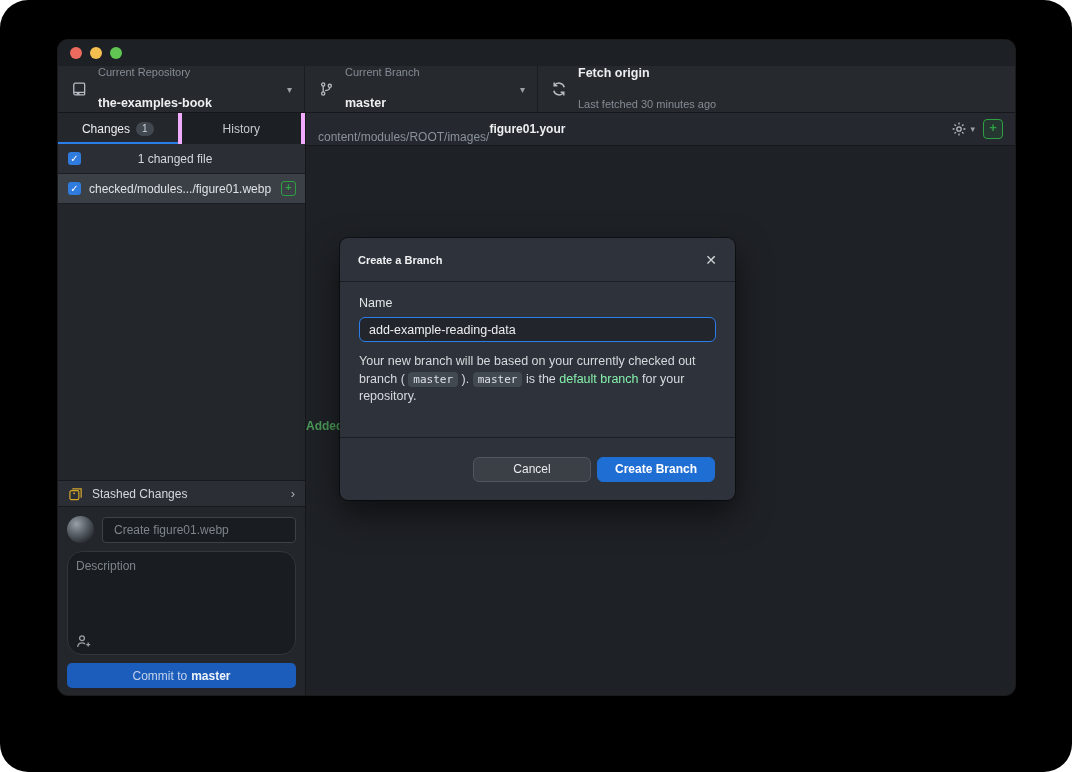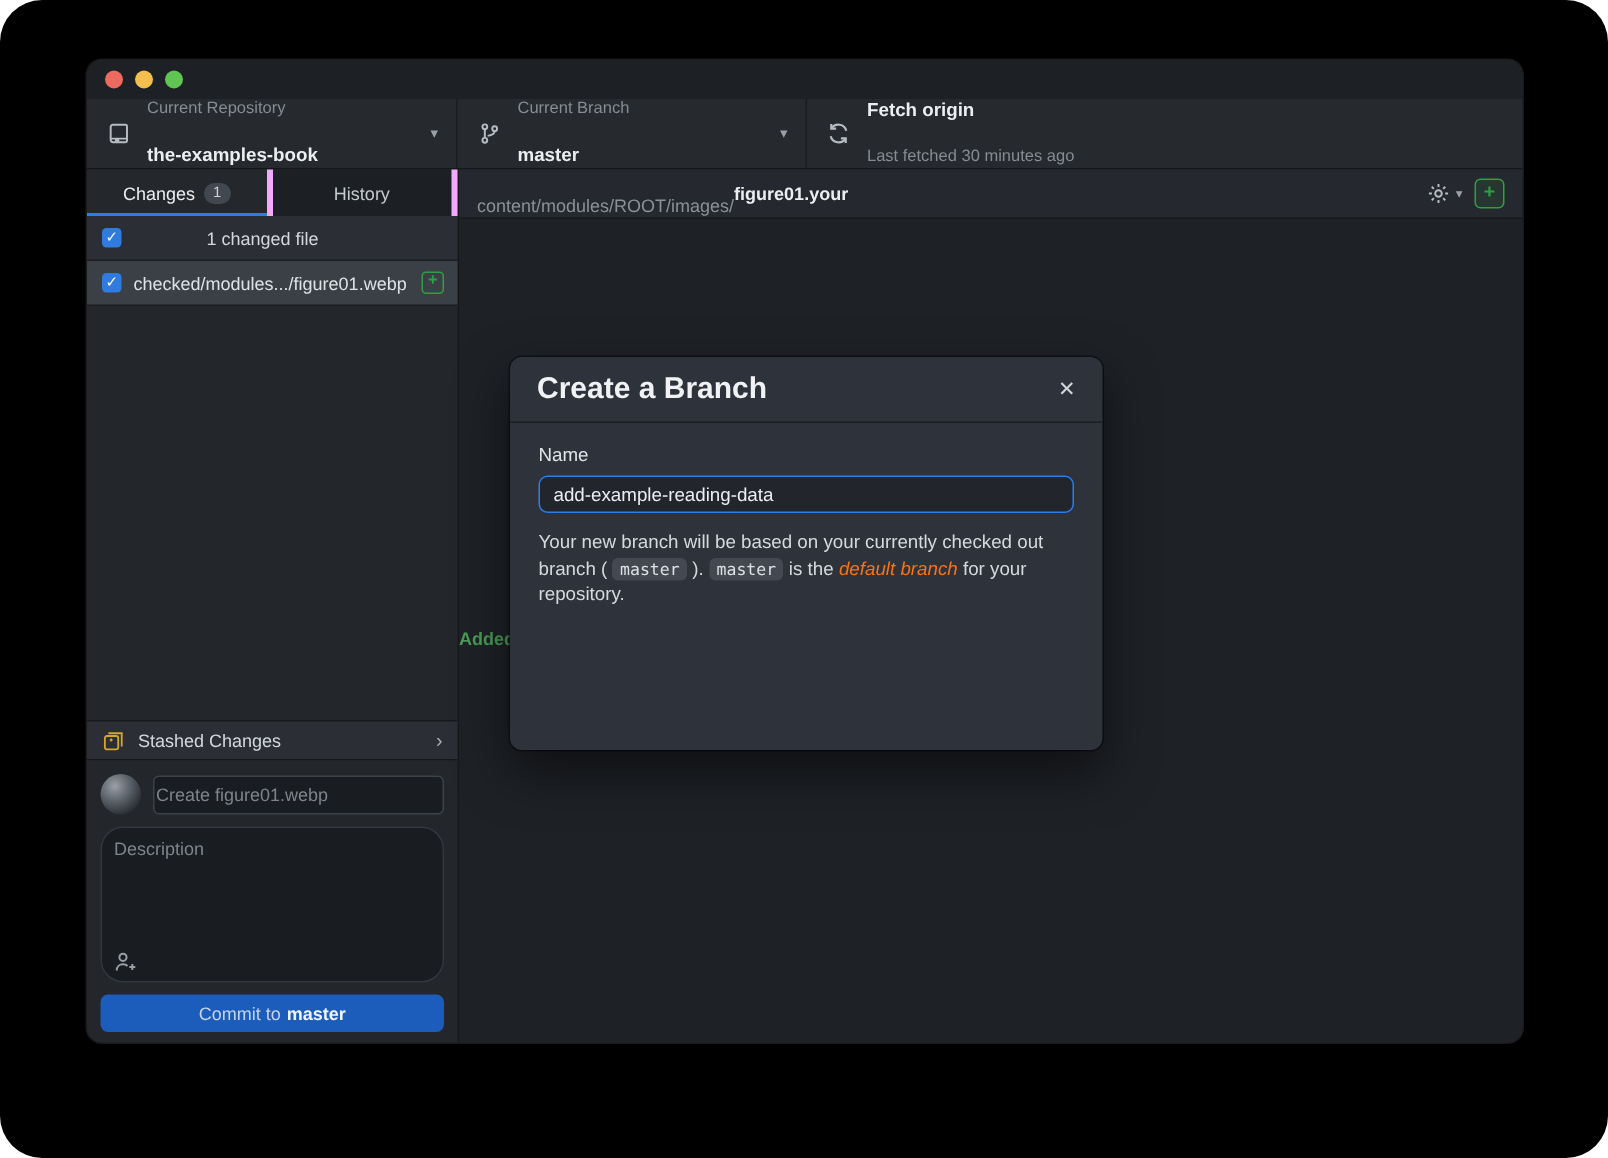--- a/index.html
+++ b/index.html
@@ -35,21 +35,21 @@
   .row-changed .label-center{flex:1;text-align:center;color:#d4d8dc;padding-right:44px;}
   .file-path{color:#dfe2e5;white-space:nowrap;overflow:hidden;flex:1;}
   .status-added-sq{width:13px;height:13px;border:1.5px solid #2ea043;border-radius:3px;color:#2ea043;font-size:11px;line-height:11px;text-align:center;margin:0 9px 0 6px;flex:0 0 auto;font-weight:bold;}
   .sidebar-spacer{flex:1;background:#23262b;}
   .stashed{height:25px;background:#2b2f35;border-top:1px solid #17191d;border-bottom:1px solid #17191d;display:flex;align-items:center;padding:0 10px;flex:0 0 auto;color:#d4d8dc;}
   .stashed .chev{margin-left:auto;color:#aab0b6;font-size:13px;}
   .stash-icon{margin-right:8px;display:flex;}
   .commit-area{flex:0 0 auto;padding:9px 9px 7px 9px;display:flex;flex-direction:column;gap:8px;background:#23262b;}
   .summary-row{display:flex;align-items:center;gap:8px;}
   .avatar{width:27px;height:27px;border-radius:50%;background:radial-gradient(circle at 35% 30%,#9aa0a6 0%,#5d646b 38%,#2c3036 75%,#15171a 100%);flex:0 0 auto;}
-  .summary-input{flex:1;height:24px;background:#191c20;border:1px solid #3c4248;border-radius:4px;color:#f0abfc;padding:0 1px;font-size:12px;font-family:inherit;outline:none;}
+  .summary-input{flex:1;height:24px;background:#191c20;border:1px solid #3c4248;border-radius:4px;color:#f0abfc;padding:0 11px;font-size:12px;font-family:inherit;outline:none;}
   .summary-input::placeholder{color:#7d848c;}
   .desc-box{position:relative;height:102px;background:#191c20;border:1px solid #32373d;border-radius:15px;}
   .desc-input{width:100%;height:78px;background:transparent;border:none;resize:none;color:#e8eaed;font-family:inherit;font-size:12px;padding:7px 8px;outline:none;box-sizing:border-box;}
   .desc-input::placeholder{color:#7d848c;}
   .coauthor{position:absolute;left:8px;bottom:6px;color:#9aa0a6;display:flex;}
   .commit-btn{height:25px;border:none;border-radius:5px;background:#1c5cba;color:#c3d4ec;font-size:12px;font-family:inherit;display:flex;align-items:center;justify-content:center;gap:4px;cursor:default;}
   .commit-btn b{color:#eef4fb;}
   
   .main{flex:1;display:flex;flex-direction:column;min-width:0;background:#1e2126;}
   .path-header{height:32px;background:#25282e;border-bottom:1px solid #15171a;display:flex;align-items:center;padding:0 12px;flex:0 0 auto;}
@@ -58,28 +58,28 @@
   .gear-btn{color:#b6bcc2;display:flex;align-items:center;gap:3px;font-size:14px;}
   .gear-btn .tb-caret{font-size:9px;margin:0;}
   .img-diff-btn{width:18px;height:18px;border:1.5px solid #2ea043;border-radius:4px;color:#2ea043;font-weight:bold;font-size:13px;line-height:16px;text-align:center;background:rgba(46,160,67,0.12);}
   .diff-content{flex:1;display:flex;flex-direction:row;align-items:center;padding-top:10px;}
   .added-label{color:#4b9b57;font-weight:bold;font-size:12px;}
   .thumb{margin-top:13px;width:22px;height:15px;background:#c9ccc9;border-radius:2px;color:#23262b;font-size:10px;font-weight:bold;display:flex;align-items:center;justify-content:center;border:1px solid #55585a;}
   
   .dialog{position:absolute;left:282px;top:198px;width:395px;height:262px;background:#2e323a;border-radius:8px;
           box-shadow:0 0 0 1px rgba(0,0,0,0.45),0 14px 34px rgba(0,0,0,0.55);display:flex;flex-direction:column;}
   .dialog-header{height:43px;border-bottom:1px solid #1b1e23;display:flex;align-items:center;padding:0 18px;flex:0 0 auto;}
-  .dialog-title{font-size:20px;font-weight:bold;color:#f0f2f4;}
+  .dialog-title{font-size:11px;font-weight:bold;color:#f0f2f4;}
   .dialog-close{margin-left:auto;color:#d0d4d8;font-size:14px;cursor:default;}
   .dialog-body{flex:1;padding:14px 19px 0 19px;}
   .field-label{color:#e2e5e8;font-size:12.5px;margin-bottom:7px;}
   .name-input{width:100%;box-sizing:border-box;height:25px;background:#22262c;border:1.5px solid #2b7de9;border-radius:6px;color:#eceef0;font-size:12.5px;font-family:inherit;padding:0 9px;outline:none;}
   .dialog-desc{margin-top:11px;color:#d6dade;font-size:12.5px;line-height:17.5px;}
   .rich-code{font-family:"DejaVu Sans Mono","Liberation Mono",monospace;font-size:11px;background:#434951;color:#dde1e5;border-radius:4px;padding:1px 5px;}
-  .rich-link{color:#f97316;font-style:italic;}
+  .rich-link{color:#86efac;}
   .dialog-footer{height:62px;border-top:1px solid #1b1e23;display:flex;align-items:center;justify-content:flex-end;gap:6px;padding:0 20px;flex:0 0 auto;}
   .btn{height:25px;width:118px;border-radius:6px;font-size:12px;font-family:inherit;display:flex;align-items:center;justify-content:center;cursor:default;box-sizing:border-box;}
   .btn-cancel{background:#3b4046;border:1px solid #50565e;color:#e8eaed;}
   .btn-create{background:#1f6ed4;border:1px solid #1f6ed4;color:#ffffff;font-weight:bold;}
   svg{display:block;}
 </style>
 </head>
 <body>
 
 <div class="canvas">
@@ -224,16 +224,20 @@
     <div class="dialog">
       <div class="dialog-header">
         <span class="dialog-title">Create a Branch</span>
         <span class="dialog-close">✕</span>
       </div>
       <div class="dialog-body">
         <div class="field-label">Name</div>
         <input class="name-input" type="text" value="add-example-reading-data" style="">
         <div class="dialog-desc"><span class="rich-text">Your new branch will be based on your currently checked out branch ( </span><span class="rich-code">master</span><span class="rich-text"> ). </span><span class="rich-code">master</span><span class="rich-text"> is the </span><span class="rich-link">default branch</span><span class="rich-text"> for your repository.</span></div>
       </div>
+      <div class="dialog-footer">
+        <button class="btn btn-cancel">Cancel</button>
+        <button class="btn btn-create">Create Branch</button>
+      </div>
     </div>
 
   </div>
 </div>
 
 </body></html>

